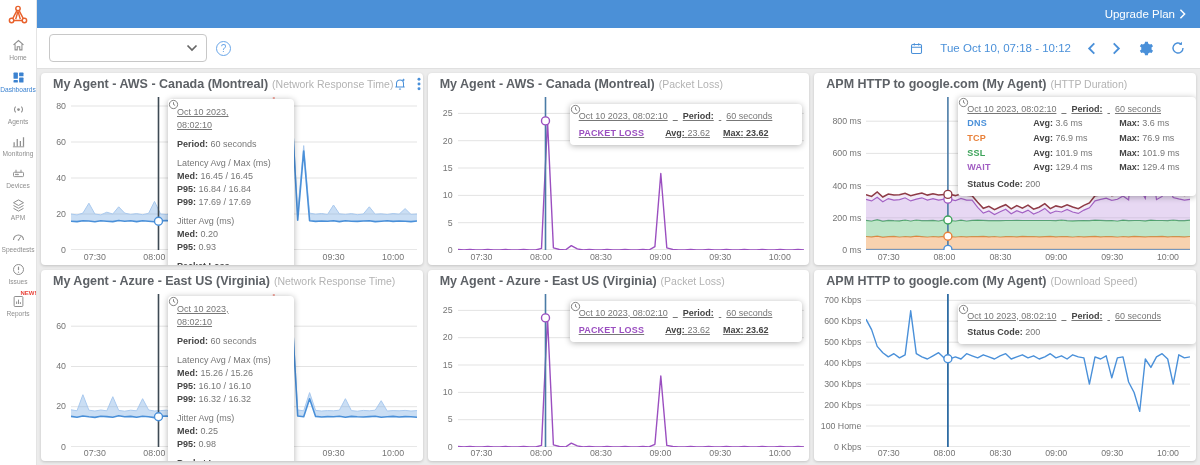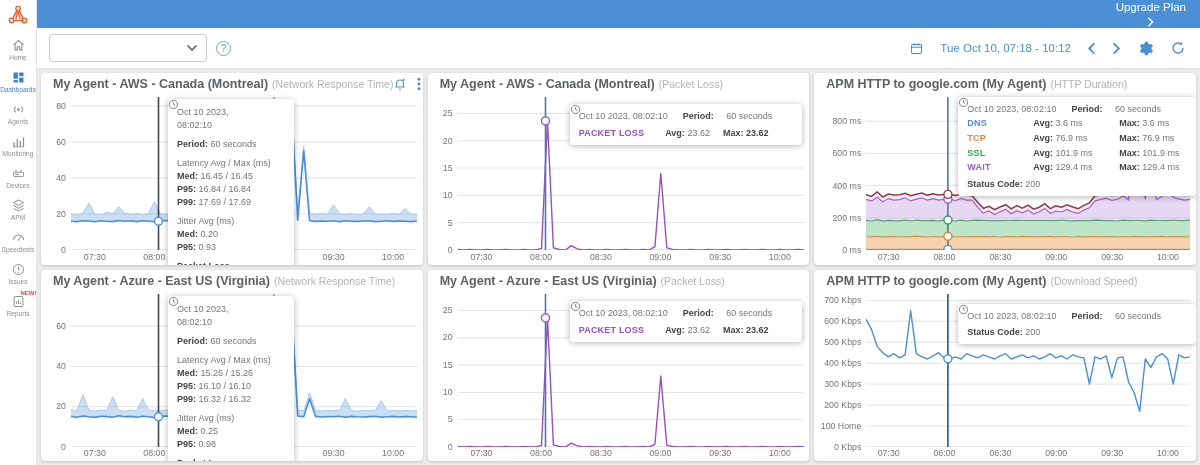--- a/index.html
+++ b/index.html
@@ -14,21 +14,21 @@
   .nav-item .nv-label { font-size:6.6px; color:#8f8f8f; margin-top:1px; }
   .nav-item.active .nv-label { color:#3b82d0; }
   .nav-item svg { display:block; }
   .new-badge { position:absolute; top:-4px; right:0px; font-size:6px; font-weight:bold; color:#e8453c; }
 
   
   .main-col { flex:1; display:flex; flex-direction:column; min-width:0; }
 
   
   .topbar { height:28px; background:#4b90d7; display:flex; align-items:center; justify-content:flex-end; padding-right:14px; flex-shrink:0; }
-  .upgrade { color:#fff; font-size:11.5px; display:flex; align-items:center; gap:4px; cursor:pointer;flex-direction:column; }
+  .upgrade { color:#fff; font-size:11.5px; display:flex; align-items:center; gap:4px; cursor:pointer; }
 
   
   .toolbar { height:41px; background:#fff; border-bottom:1px solid #e0e0e0; display:flex; align-items:center; padding:0 14px 0 12px; flex-shrink:0; }
   .dd { width:158px; height:28px; border:1px solid #c8c8c8; border-radius:4px; display:flex; align-items:center; justify-content:flex-end; padding:0 8px; cursor:pointer; background:#fff; }
   .help-circ { width:15px; height:15px; border:1.4px solid #6aa6e8; border-radius:50%; color:#6aa6e8; font-size:10px; display:flex; align-items:center; justify-content:center; margin-left:9px; cursor:pointer; }
   .tb-right { margin-left:auto; display:flex; align-items:center; gap:16px; color:#4a90d9; }
   .date-range { font-size:11.5px; color:#4a90d9; cursor:pointer; }
   .tb-ic { cursor:pointer; display:flex; align-items:center; }
 
   
@@ -45,21 +45,21 @@
   .yaxis.narrow { width:30px; } .yaxis.wide { width:52px; }
   .yaxis span { position:absolute; right:5px; font-size:8.8px; color:#757575; white-space:nowrap; }
   .plot { flex:1; position:relative; margin-right:6px; min-width:0; }
   .plot svg { position:absolute; left:0; top:0; }
   .xaxis { position:relative; height:15px; flex-shrink:0; }
   .xaxis span { position:absolute; top:2px; width:30px; text-align:center; font-size:8.8px; color:#757575; }
 
   
   .tt { position:absolute; background:#fff; border-radius:4px; box-shadow:0 1px 6px rgba(0,0,0,.3); z-index:10; font-size:9px; color:#777; padding:7px 9px; }
   .tt b { color:#444; }
-  .tt .hdr { display:flex; align-items:center; gap:5px; white-space:nowrap; }
+  .tt .hdr { display:flex; align-items:center; gap:5px; white-space:nowrap;text-decoration:underline; }
   .tt-v { width:126px; }
   .tt-v .sec { margin-top:6px; }
   .tt-v div { line-height:1.45; }
   .clock { flex-shrink:0; }
   .srs-label { font-weight:bold; letter-spacing:.2px; }
   .apm-row { display:grid; grid-template-columns:66px 86px 1fr; margin-top:4px; line-height:1.2; }
   .dl-row { display:grid; grid-template-columns:78px 86px 1fr; margin-top:5px; line-height:1.25; }
   .status-line { margin-top:6px; white-space:nowrap; }
 </style>
 </head>

